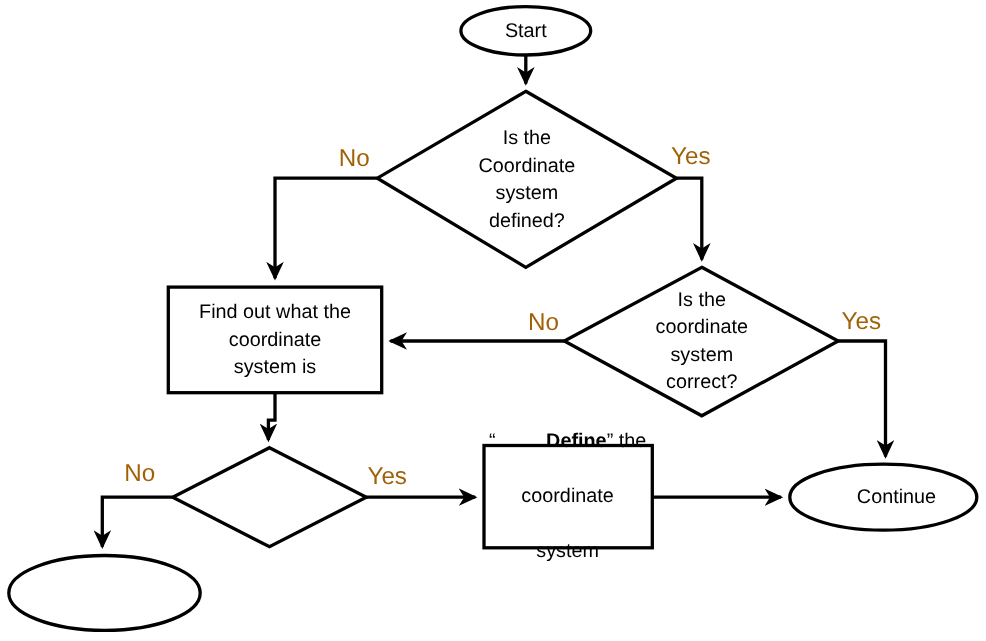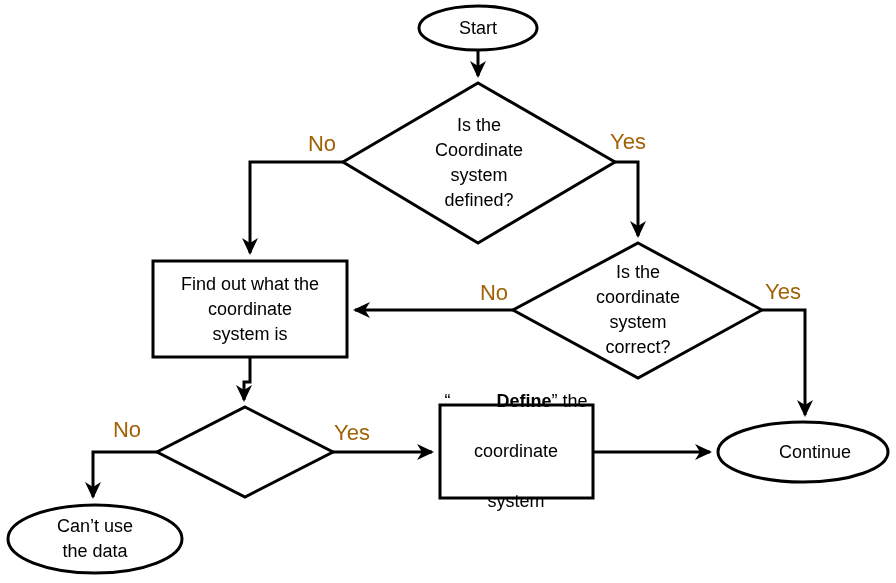--- a/index.html
+++ b/index.html
@@ -85,22 +85,20 @@
   <div class="node-label" style="left:250px; top:309px;">Find out what the
 coordinate
 system is</div>
 
   <div class="node-label" style="left:638px; top:310px;">Is the
 coordinate
 system
 correct?</div>
 
 
-  <div class="node-label" style="left:95px; top:539px;">Can’t use
-the data</div>
 
   <div class="node-label" style="left:516px; top:451px;">
     <div><span>“</span><span class="bold">Define</span><span>” the</span></div>
     <div>coordinate</div>
     <div>system</div>
   </div>
 
   <div class="node-label" style="left:803px; top:452px;margin-left:12px;">Continue</div>
 
   <div class="edge-label" style="left:322px; top:144px;">No</div>

